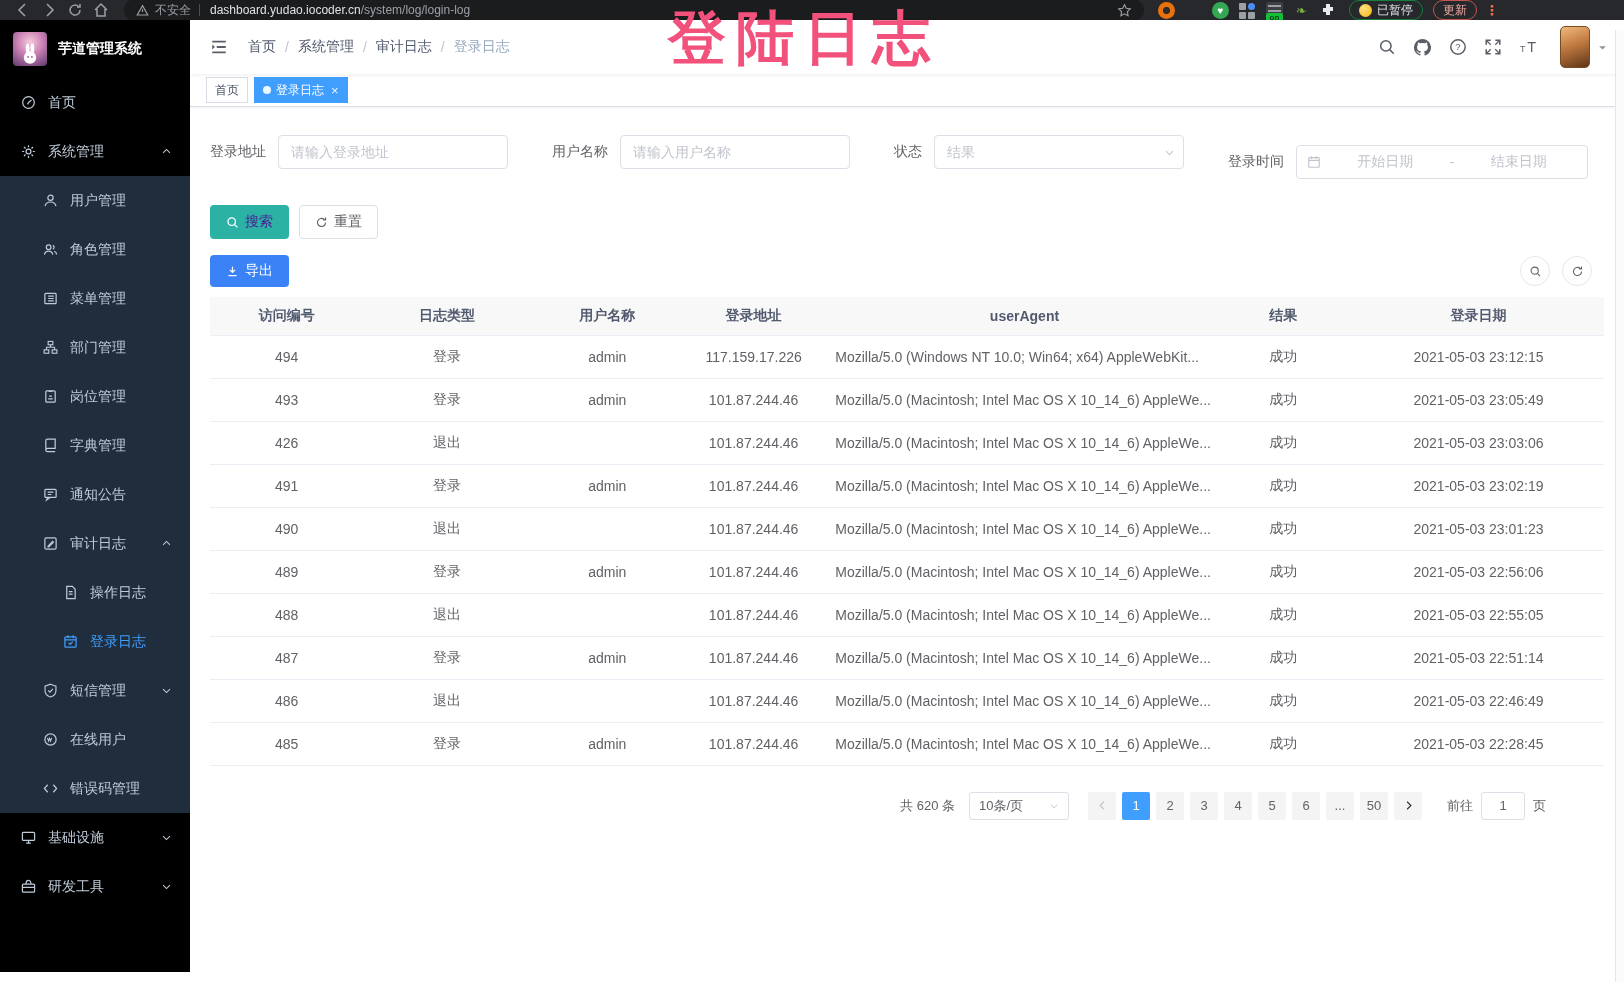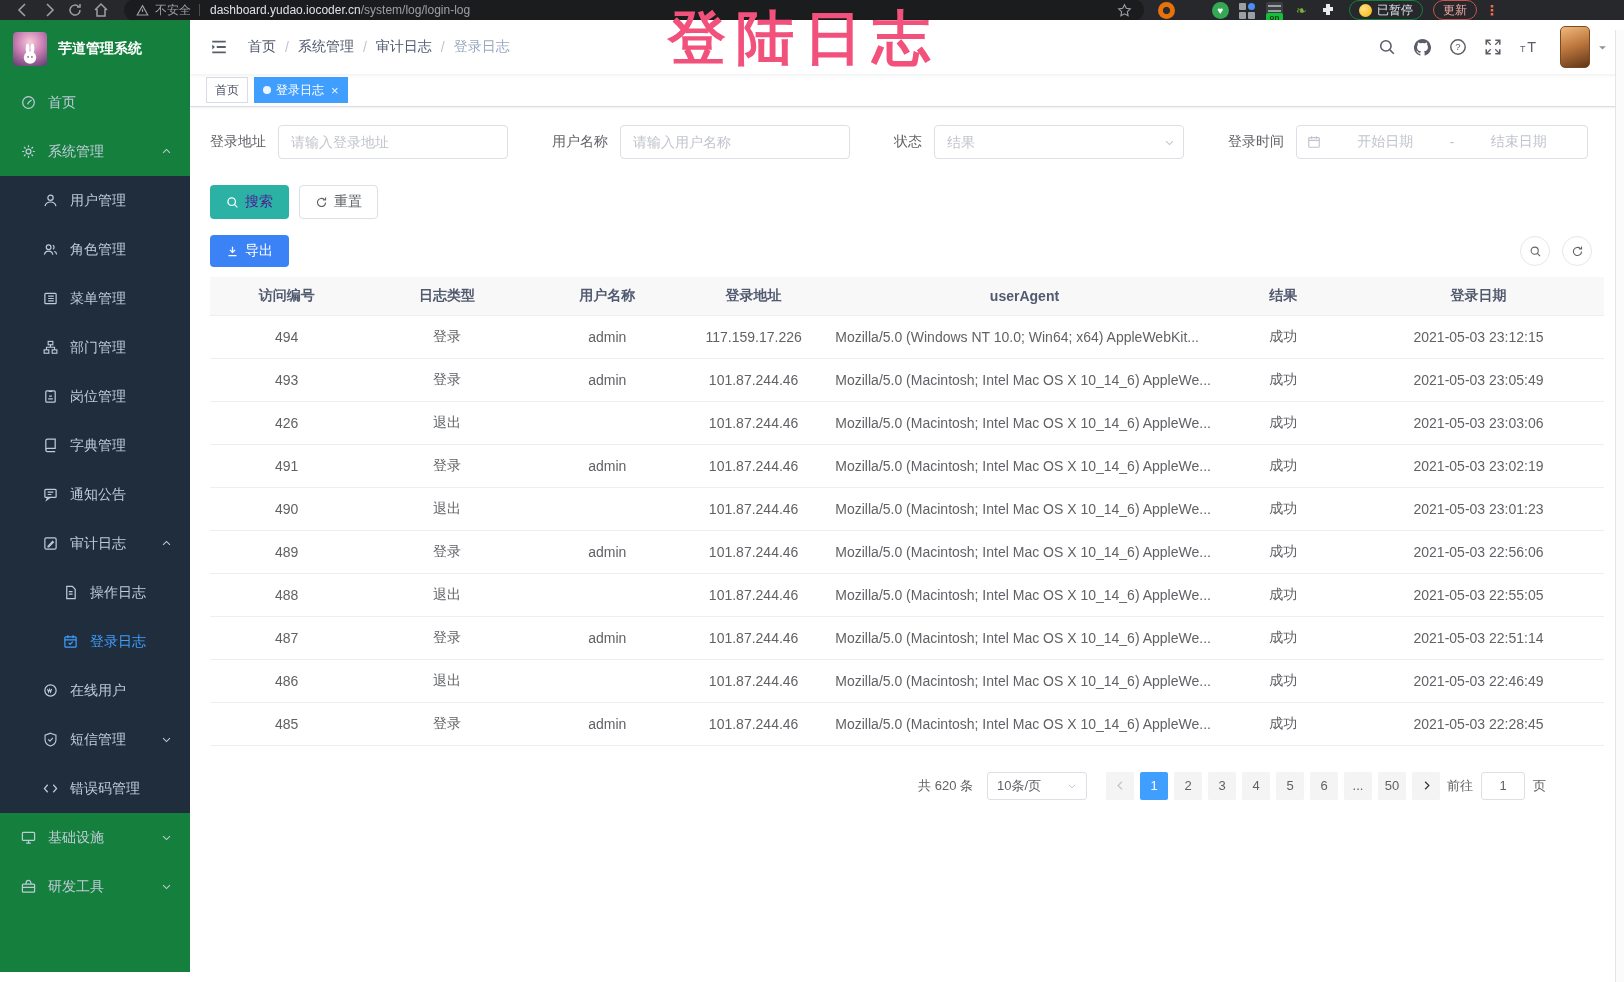--- a/index.html
+++ b/index.html
@@ -35,21 +35,21 @@
   .chip-paused { border: 1px solid #15803d; color: #dfe3ea; gap: 5px; }
   .chip-paused .emoji { width: 13px; height: 13px; border-radius: 50%; background: radial-gradient(circle at 35% 35%, #ffe082, #f6b50b); }
   .chip-update { border: 1px solid #c4574f; color: #f0a9a3; margin-left: 10px; }
   .browser-dots { color: #ef6c4f; font-size: 14px; font-weight: bold; letter-spacing: 0; margin-left: 8px; cursor: pointer; line-height: 10px; }
 
   
   .annotation { position: absolute; left: 668px; top: 0; z-index: 99; font-size: 58px; font-weight: bold; letter-spacing: 10px; color: #f2517c; pointer-events: none; }
 
   
   .app { display: flex; height: 952px; }
-  .sidebar { width: 190px; flex-shrink: 0; background: #15803d; overflow: hidden; }
+  .sidebar { width: 190px; flex-shrink: 0; background: #000000; overflow: hidden; }
   .logo-row { height: 58px; display: flex; align-items: center; padding-left: 13px; gap: 11px; cursor: pointer; }
   .logo-img { width: 34px; height: 34px; border-radius: 4px; background: radial-gradient(circle at 50% 30%, #f7c9d8 0%, #c97fb4 45%, #5d3a6e 100%); display:flex; align-items:flex-end; justify-content:center; overflow:hidden; }
   .logo-title { color: #fff; font-size: 14px; font-weight: bold; }
   .menu-item { height: 49px; display: flex; align-items: center; color: #bfcbd9; font-size: 14px; cursor: pointer; position: relative; white-space: nowrap; }
   .lvl0 { padding-left: 20px; }
   .lvl1 { padding-left: 42px; }
   .lvl2 { padding-left: 62px; }
   .menu-item .mi { width: 16px; height: 16px; margin-right: 12px; display: inline-flex; align-items: center; justify-content: center; flex-shrink: 0; }
   .menu-item .chev { position: absolute; right: 18px; }
   .submenu-block { background: #1f2d3d; }
@@ -72,21 +72,21 @@
   .tags-row { height: 33px; background: #fff; border-bottom: 1px solid #d8dce5; box-shadow: 0 1px 3px rgba(0,0,0,.06); display: flex; align-items: center; padding-left: 16px; gap: 6px; position: relative; z-index: 2; }
   .tag { height: 26px; border: 1px solid #d8dce5; background: #fff; color: #495060; font-size: 12px; padding: 0 8px; display: inline-flex; align-items: center; gap: 5px; cursor: pointer; }
   .tag.active { background: #409eff; border-color: #409eff; color: #fff; }
   .tag-dot { width: 8px; height: 8px; border-radius: 50%; background: #fff; opacity: .9; }
   .tag-close { font-size: 13px; line-height: 1; margin-left: 2px; opacity: .9; cursor: pointer; }
 
   
   .content { padding: 18px 20px 0; flex: 1; }
   .filter-row { display: flex; align-items: center; }
   .f-group { display: flex; align-items: center; margin-right: 44px; }
-  .f-group:last-child { margin-right: 0; }
+  .f-group:last-child { margin-right: 0; margin-top: 20px; }
   .f-label { font-size: 14px; color: #606266; margin-right: 12px; white-space: nowrap; }
   .f-input { width: 230px; height: 34px; border: 1px solid #dcdfe6; border-radius: 4px; padding: 0 12px; font-size: 14px; color: #606266; outline: none; font-family: inherit; }
   input::placeholder { color: #c0c4cc; }
   .select-wrap { position: relative; }
   .select-wrap .f-input { width: 250px; padding-right: 28px; }
   .select-caret { position: absolute; right: 9px; top: 12px; pointer-events: none; }
   .date-range { width: 292px; height: 34px; border: 1px solid #dcdfe6; border-radius: 4px; display: flex; align-items: center; padding: 0 10px; gap: 6px; background: #fff; cursor: pointer; }
   .dr-ph { font-size: 14px; color: #c0c4cc; flex: 1; text-align: center; }
   .dr-sep { font-size: 14px; color: #c0c4cc; }
 
@@ -105,21 +105,21 @@
   .log-table td { height: 43px; border-bottom: 1px solid #ebeef5; font-size: 14px; color: #606266; text-align: center; overflow: hidden; white-space: nowrap; text-overflow: ellipsis; }
   .log-table td.ua, .log-table th.ua-h { padding-left: 12px; }
   .log-table td.ua { text-align: left; }
 
   
   .pagination { margin-top: 26px; display: flex; align-items: center; justify-content: flex-end; padding-right: 58px; font-size: 13px; color: #606266; }
   .pg-total { margin-right: 14px; }
   .pg-size { width: 100px; height: 28px; border: 1px solid #dcdfe6; border-radius: 3px; display: flex; align-items: center; justify-content: space-between; padding: 0 9px; margin-right: 16px; background: #fff; cursor: pointer; color: #606266; }
   .pg-btn { min-width: 28px; height: 28px; background: #f4f4f5; border-radius: 2px; display: inline-flex; align-items: center; justify-content: center; margin: 0 3px; cursor: pointer; font-size: 13px; color: #606266; padding: 0 4px; }
   .pg-btn.active { background: #409eff; color: #fff; }
-  .pg-goto { margin-left: 4px; display: flex; align-items: center; gap: 8px; }
+  .pg-goto { margin-left: 22px; display: flex; align-items: center; gap: 8px; }
   .pg-input { width: 44px; height: 28px; border: 1px solid #dcdfe6; border-radius: 3px; text-align: center; font-size: 13px; color: #606266; outline: none; font-family: inherit; }
 
   .scroll-strip { position: absolute; right: 0; top: 30px; bottom: 0; width: 9px; background: #fbfbfb; border-left: 1px solid #e4e4e4; z-index: 10; }
 </style>
 </head>
 <body>
 
 <div class="browser-bar">
   <span class="bnav">
       <svg width="16" height="16" viewBox="0 0 16 16">
@@ -330,39 +330,39 @@
             <svg width="15" height="15" viewBox="0 0 16 16">
               <rect x="2" y="3" width="12" height="11" rx="1" stroke="#409eff" stroke-width="1.3" fill="none"></rect>
               <path d="M2 6.2h12M5.2 1.4v3M10.8 1.4v3M6 9.5l1.6 1.6 2.8-3" stroke="#409eff" stroke-width="1.3" fill="none"></path>
             </svg>
           </span>
         <span>登录日志</span>
       </div>
       <div class="menu-item lvl1">
         <span class="mi">
             <svg width="15" height="15" viewBox="0 0 16 16">
-              <circle cx="8" cy="8" r="6" stroke="#bfcbd9" stroke-width="1.3" fill="none"></circle>
-              <path d="M4.8 6.3l1.1 3.4 1.1-3 1.1 3 1.1-3.4" stroke="#bfcbd9" stroke-width="1.1" fill="none"></path>
-            </svg>
-          </span>
-        <span>在线用户</span>
-      </div>
-      <div class="menu-item lvl1">
-        <span class="mi">
-            <svg width="15" height="15" viewBox="0 0 16 16">
               <path d="M8 1.3l5.8 2v5c0 3.8-2.9 5.8-5.8 6.7-2.9-.9-5.8-2.9-5.8-6.7v-5z" stroke="#bfcbd9" stroke-width="1.2" fill="none"></path>
               <path d="M5.5 7.8l1.9 1.9 3.1-3.5" stroke="#bfcbd9" stroke-width="1.2" fill="none"></path>
             </svg>
           </span>
         <span>短信管理</span>
         <span class="chev">
             <svg width="11" height="11" viewBox="0 0 16 16">
               <path d="M3 6l5 5 5-5" stroke="#bfcbd9" stroke-width="1.5" fill="none"></path>
             </svg>
           </span>
+      </div>
+      <div class="menu-item lvl1">
+        <span class="mi">
+            <svg width="15" height="15" viewBox="0 0 16 16">
+              <circle cx="8" cy="8" r="6" stroke="#bfcbd9" stroke-width="1.3" fill="none"></circle>
+              <path d="M4.8 6.3l1.1 3.4 1.1-3 1.1 3 1.1-3.4" stroke="#bfcbd9" stroke-width="1.1" fill="none"></path>
+            </svg>
+          </span>
+        <span>在线用户</span>
       </div>
       <div class="menu-item lvl1">
         <span class="mi">
             <svg width="15" height="15" viewBox="0 0 16 16">
               <path d="M5 4L1.5 8 5 12M11 4l3.5 4L11 12" stroke="#bfcbd9" stroke-width="1.3" fill="none"></path>
             </svg>
           </span>
         <span>错误码管理</span>
       </div>
     </div>

